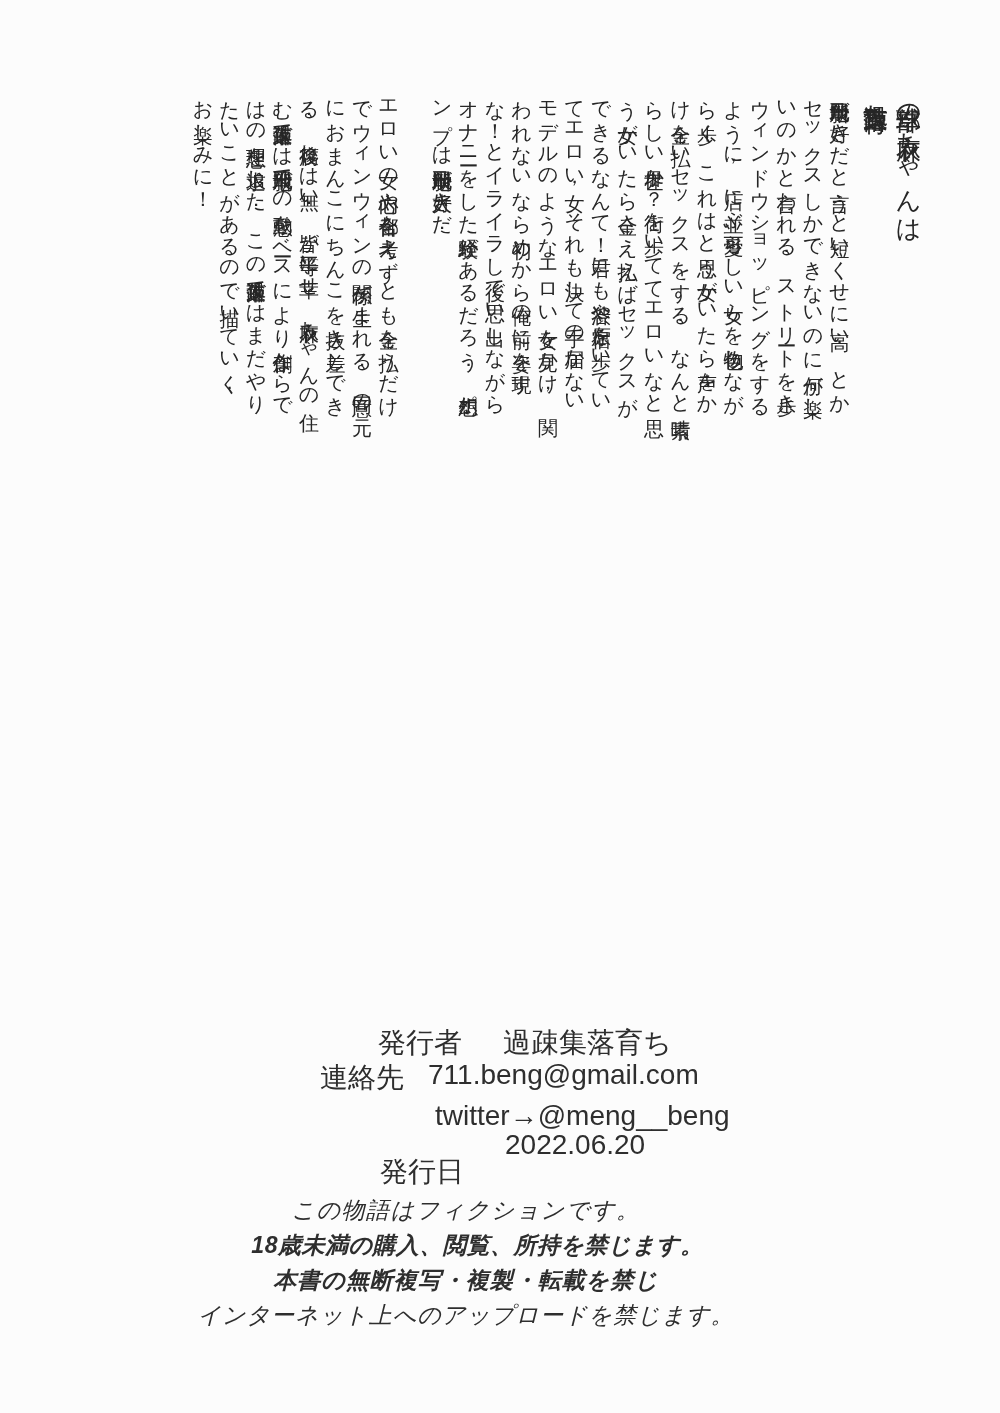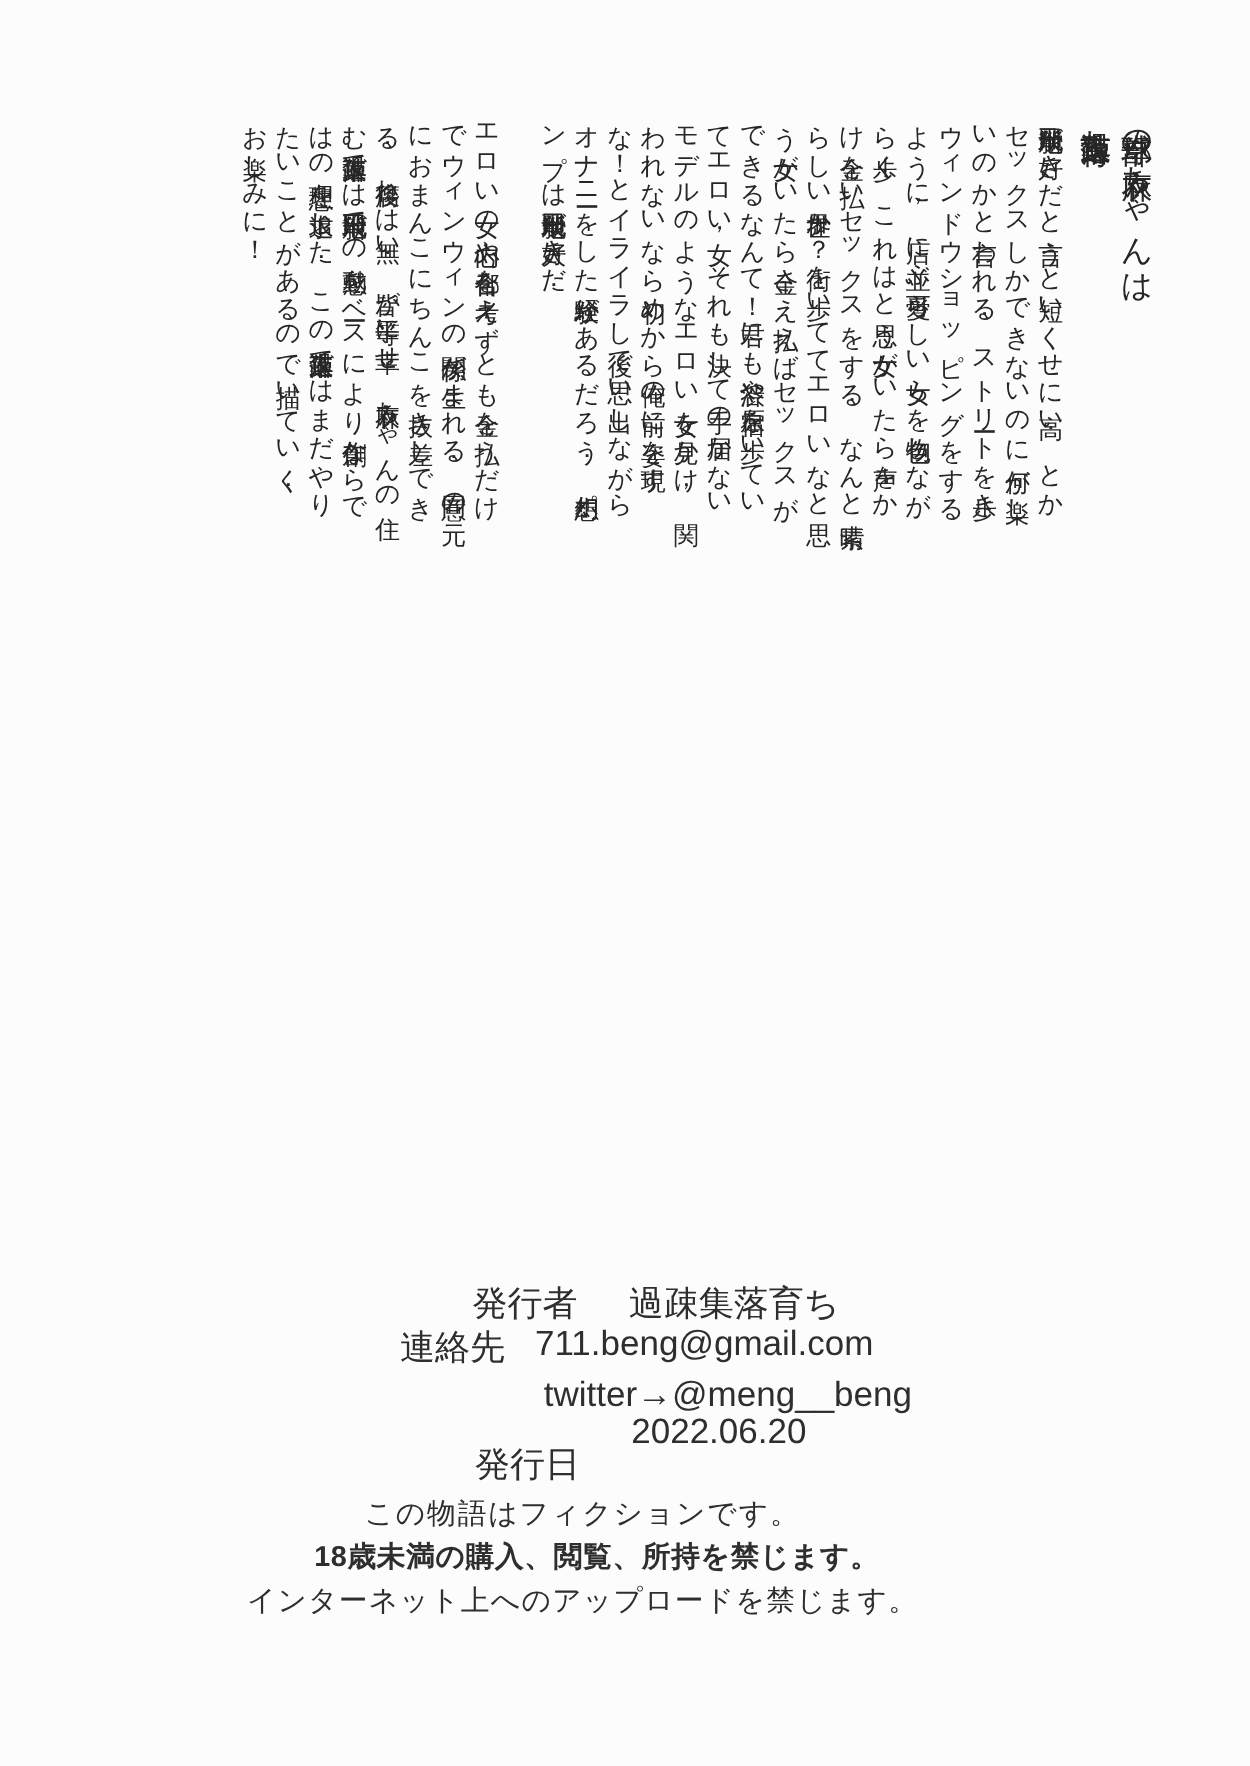--- a/index.html
+++ b/index.html
@@ -63,20 +63,21 @@
   .c-r4-label { left: 380px; top: 1153px; }
   .c-r4-value { left: 505px; top: 1129px; font-weight: 400; }
 
   
   .disclaimer {
     position: absolute;
     left: 0;
     top: 1198px;
     width: 932px;
     text-align: center;
+    font-style: italic;
   }
   .disclaimer p {
     margin: 0 0 11px 0;
     font-size: 23px;
     line-height: 24px;
     color: #2e2e2e;
   }
   .disc-1 { letter-spacing: 1.5px; font-weight: 400; }
   .disc-2 { letter-spacing: 0.5px; font-weight: 600; padding-left: 23px; }
   .disc-3 { letter-spacing: 1px;   font-weight: 600; }
@@ -105,16 +106,17 @@
 
     <span class="c-r3-value">twitter→@meng__beng</span>
 
     <span class="c-r4-label">発行日</span>
     <span class="c-r4-value">2022.06.20</span>
   </section>
 
   <section class="disclaimer">
     <p class="disc-1">この物語はフィクションです。</p>
     <p class="disc-2">18歳未満の購入、閲覧、所持を禁じます。</p>
+    <p class="disc-3">本書の無断複写・複製・転載を禁じ</p>
     <p class="disc-4">インターネット上へのアップロードを禁じます。</p>
   </section>
 
 </div>
 
 </body></html>

